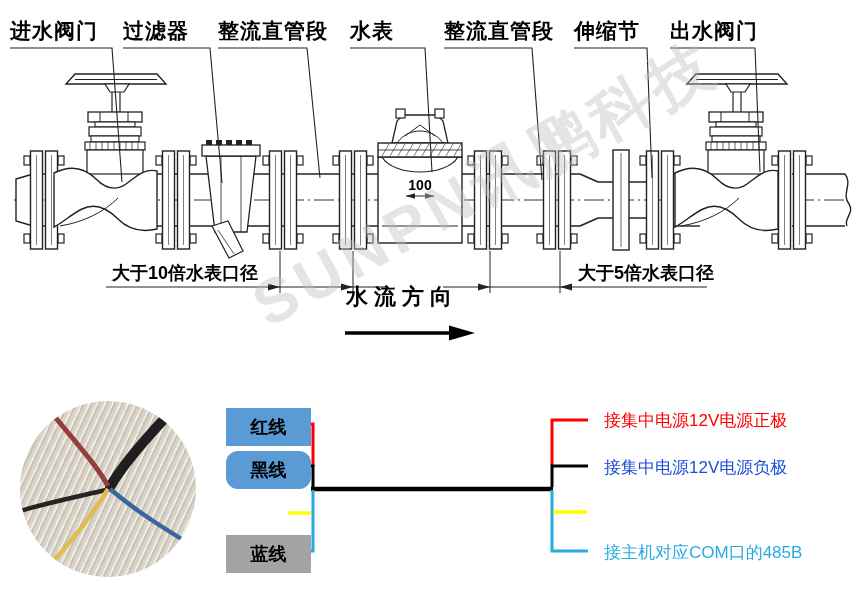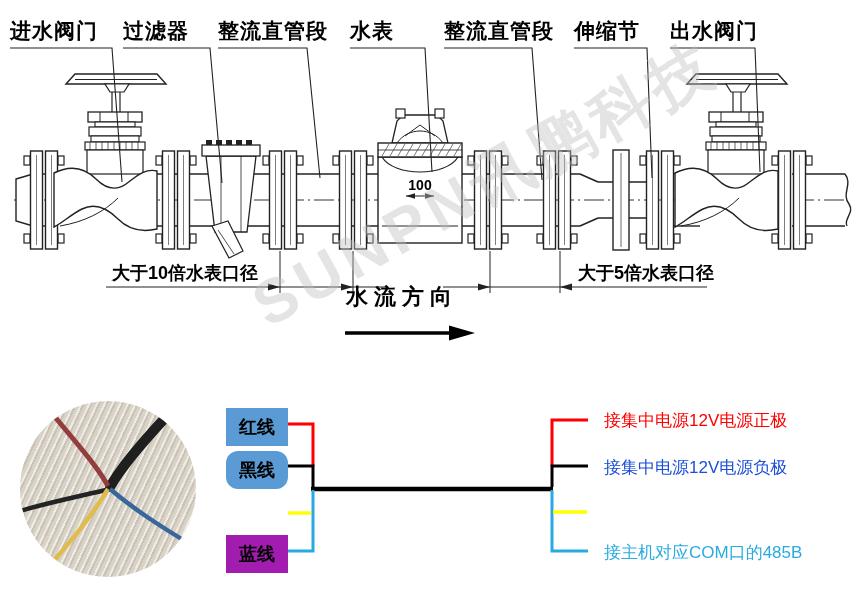--- a/index.html
+++ b/index.html
@@ -11,21 +11,21 @@
   .dim-lbl{top:261px;font-size:18px;}
   .flow-lbl{left:346px;top:282px;font-size:22px;letter-spacing:6px;}
   .meter-num{left:398px;top:177px;width:44px;text-align:center;font-size:14px;}
   .wm{position:absolute;left:258px;top:268px;transform:rotate(-29deg);transform-origin:0 50%;
       font-size:62px;font-weight:bold;letter-spacing:6px;color:#bfbfbf;opacity:.42;
       white-space:nowrap;pointer-events:none;z-index:5;}
   .photo{position:absolute;left:20px;top:401px;width:176px;height:176px;border-radius:50%;
          overflow:hidden;background:#d9d3c7;
          background-image:repeating-linear-gradient(115deg,rgba(255,255,255,.55) 0 2px,rgba(151,140,120,.22) 2px 4px,rgba(217,211,199,0) 4px 7px);}
   .photo svg{position:absolute;left:0;top:0;}
-  .wire-box{position:absolute;left:226px;width:62px;height:38px;line-height:38px;text-align:center;
+  .wire-box{position:absolute;left:226px;width:85px;height:38px;line-height:38px;text-align:center;
             font-size:18px;font-weight:bold;color:#000;}
   .wire-desc{position:absolute;left:604px;height:22px;font-size:17px;white-space:nowrap;}
   .z-top{z-index:6;}
 </style>
 </head>
 <body>
 
 <div class="stage">
 
   <svg width="860" height="591" viewBox="0 0 860 591">
@@ -220,19 +220,19 @@
       <path d="M146,16 C118,46 100,68 90,86" stroke="#1f1f1f" stroke-width="10" fill="none" stroke-linecap="round"></path>
       <path d="M30,10 C58,44 78,66 88,85" stroke="#943d3d" stroke-width="5" fill="none"></path>
       <path d="M90,88 C56,96 26,102 0,110" stroke="#242424" stroke-width="4.5" fill="none"></path>
       <path d="M88,88 C72,114 52,140 28,166" stroke="#e0bc4e" stroke-width="4.5" fill="none"></path>
       <path d="M90,88 C116,110 142,126 168,142" stroke="#39679c" stroke-width="4.5" fill="none"></path>
     </svg>
   </div>
 
   <div class="wire-box" style="top: 408px; background: rgb(91, 155, 213);">红线</div>
   <div class="wire-box" style="top: 451px; background: rgb(91, 155, 213); border-radius: 12px;">黑线</div>
-  <div class="wire-box" style="top: 535px; background: #a21caf;">蓝线</div>
+  <div class="wire-box" style="top: 535px; background: #a3a3a3;">蓝线</div>
 
   <div class="wire-desc" style="top: 409px; color: rgb(255, 0, 0);">接集中电源12V电源正极</div>
   <div class="wire-desc" style="top: 456px; color: #1d4ed8;">接集中电源12V电源负极</div>
   <div class="wire-desc" style="top: 541px; color: rgb(41, 171, 226);">接主机对应COM口的485B</div>
 
 </div>
 
 </body></html>

